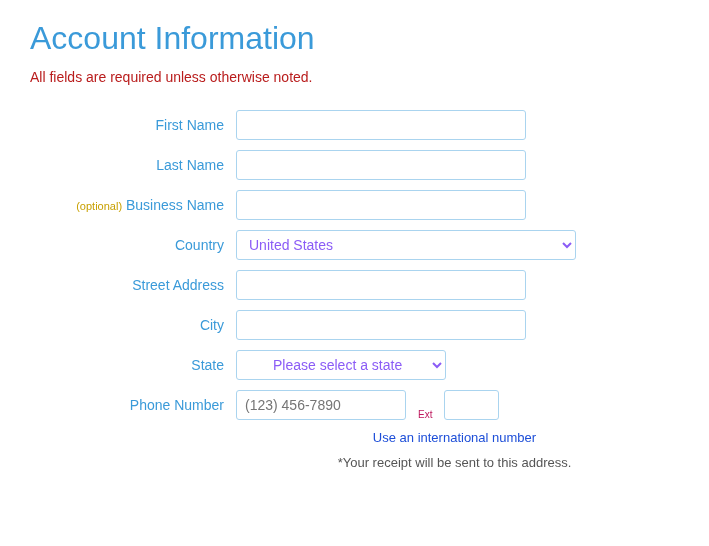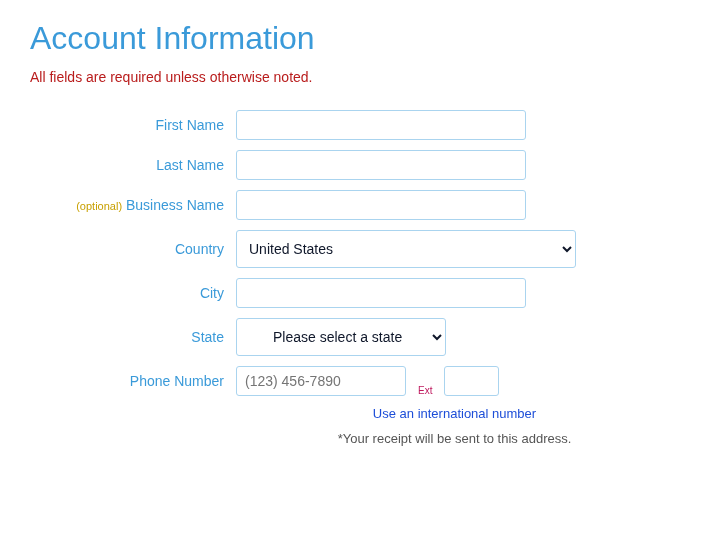--- a/index.html
+++ b/index.html
@@ -75,23 +75,23 @@
 
     .full-input {
       width: 290px;
     }
 
     select {
       border: 1px solid #aad4ef;
       border-radius: 3px;
       padding: 5px 8px;
       font-size: 14px;
-      color: #0f172a;
+      color: #8b5cf6;
       background: #fff;
-      height: 38px;
+      height: 30px;
       cursor: pointer;
       outline: none;
     }
 
     .country-select {
       width: 340px;
     }
 
     .state-select {
       width: 210px;
@@ -181,20 +181,28 @@
         <select class="country-select">
           <option>United States</option>
           <option>Canada</option>
           <option>United Kingdom</option>
           <option>Australia</option>
           <option>Other</option>
         </select>
       </td>
     </tr>
 
+    <tr>
+      <td class="label-cell">
+        <label>Street Address</label>
+      </td>
+      <td class="input-cell">
+        <input type="text" class="full-input" placeholder="" style="">
+      </td>
+    </tr>
 
     <tr>
       <td class="label-cell">
         <label>City</label>
       </td>
       <td class="input-cell">
         <input type="text" class="full-input" placeholder="" style="">
       </td>
     </tr>
 

